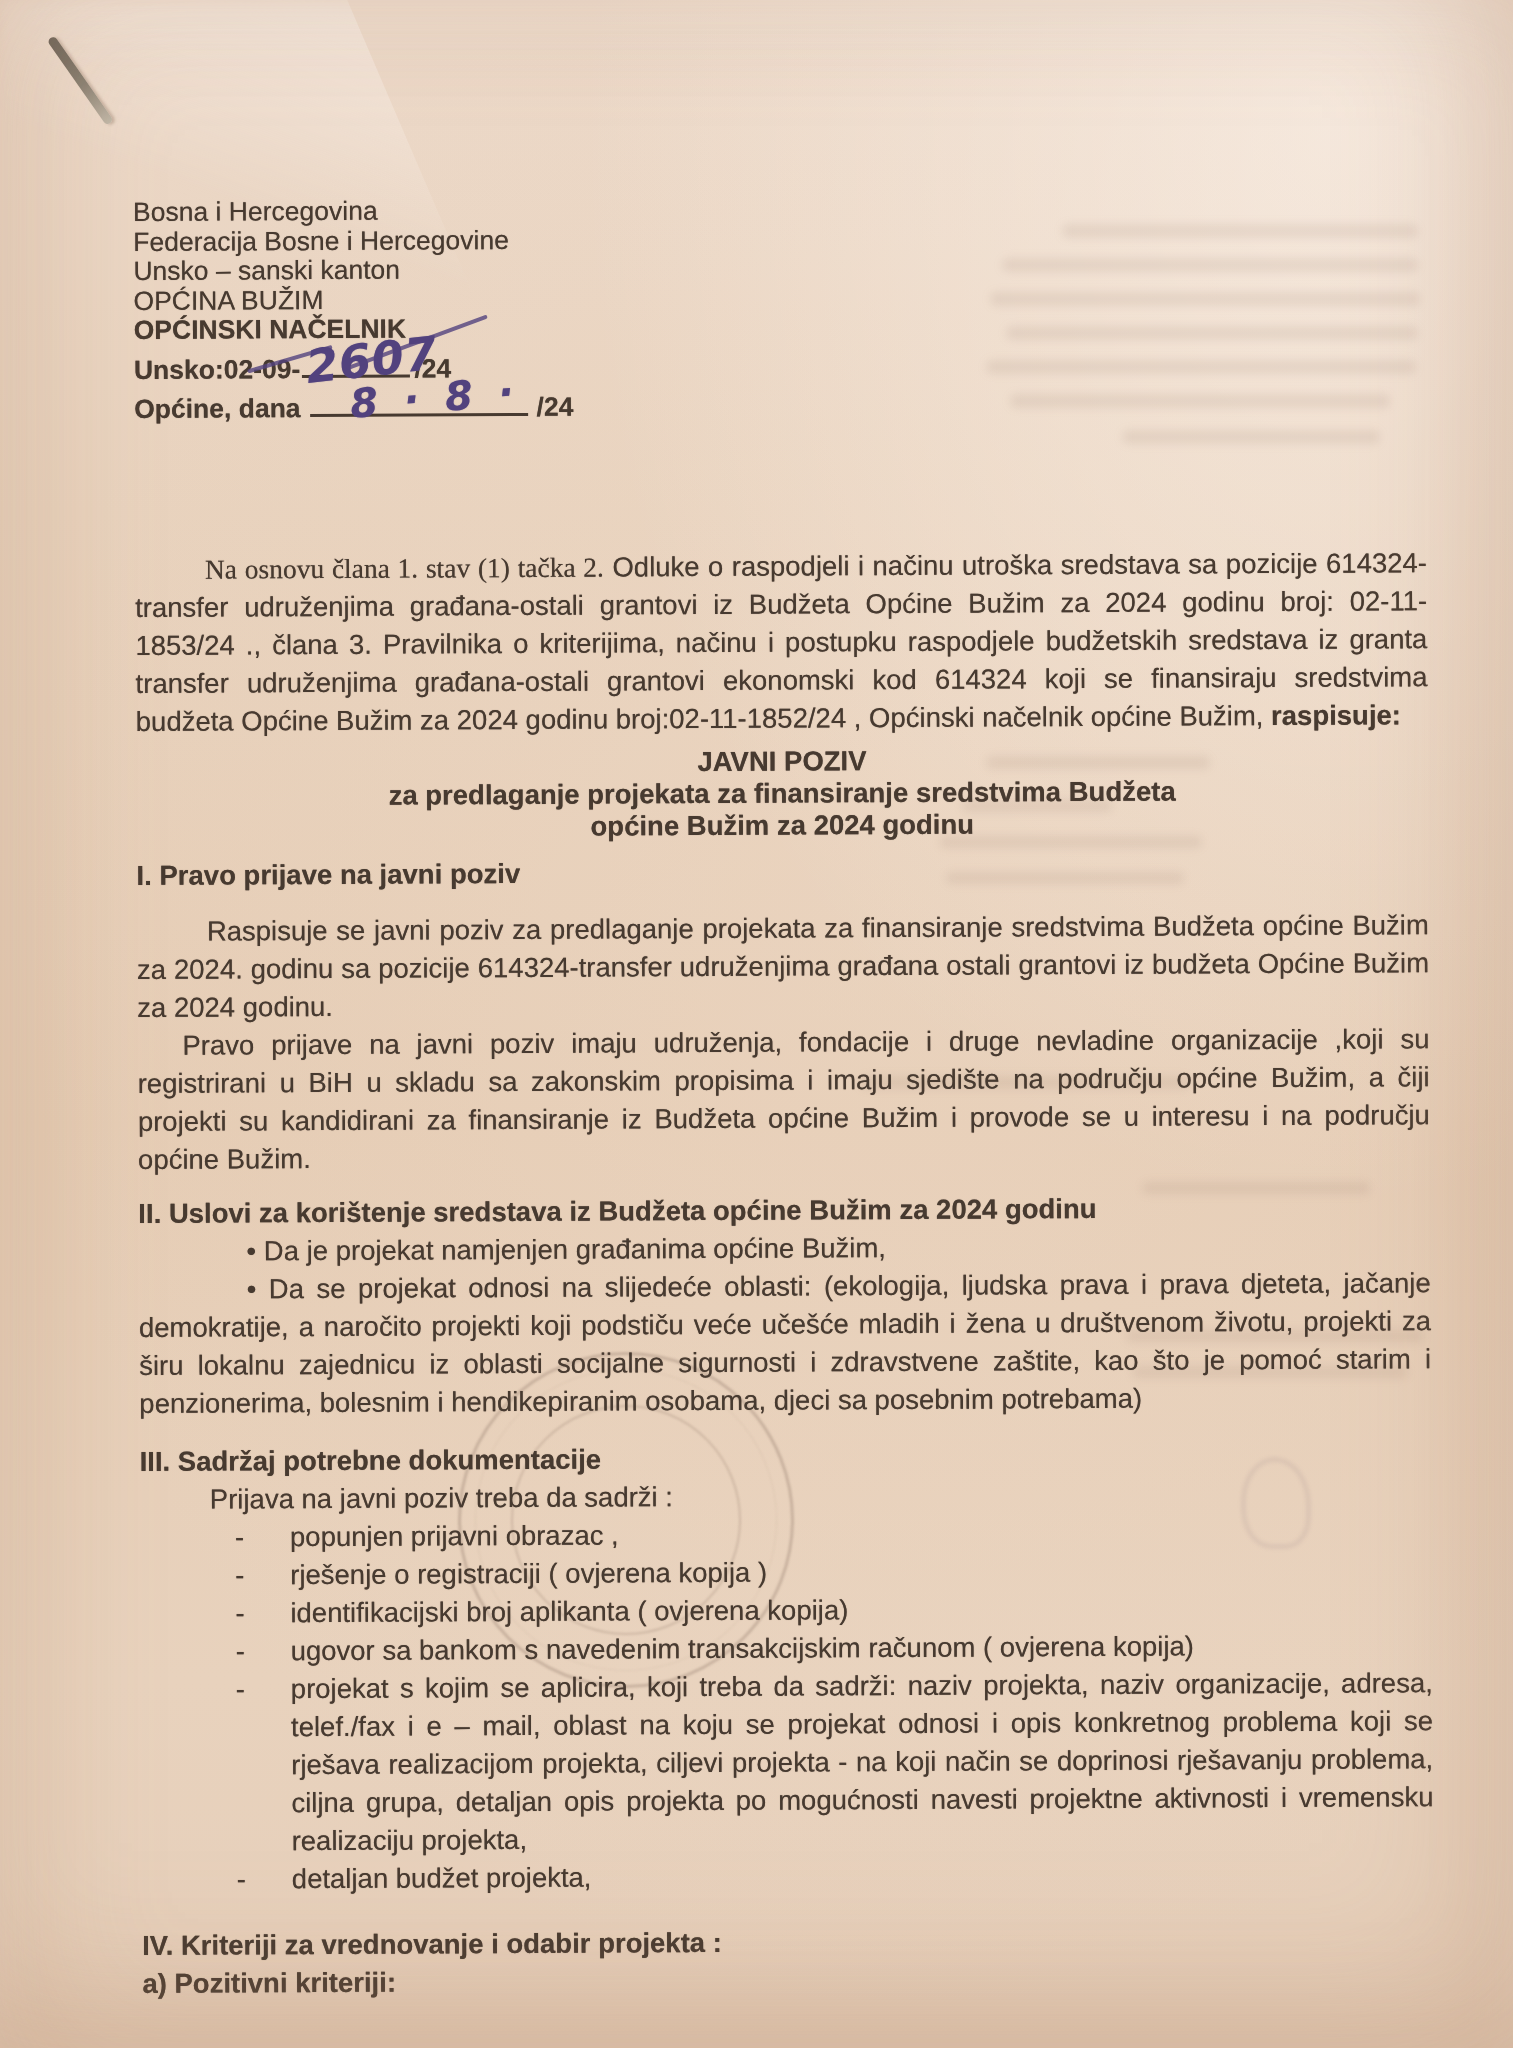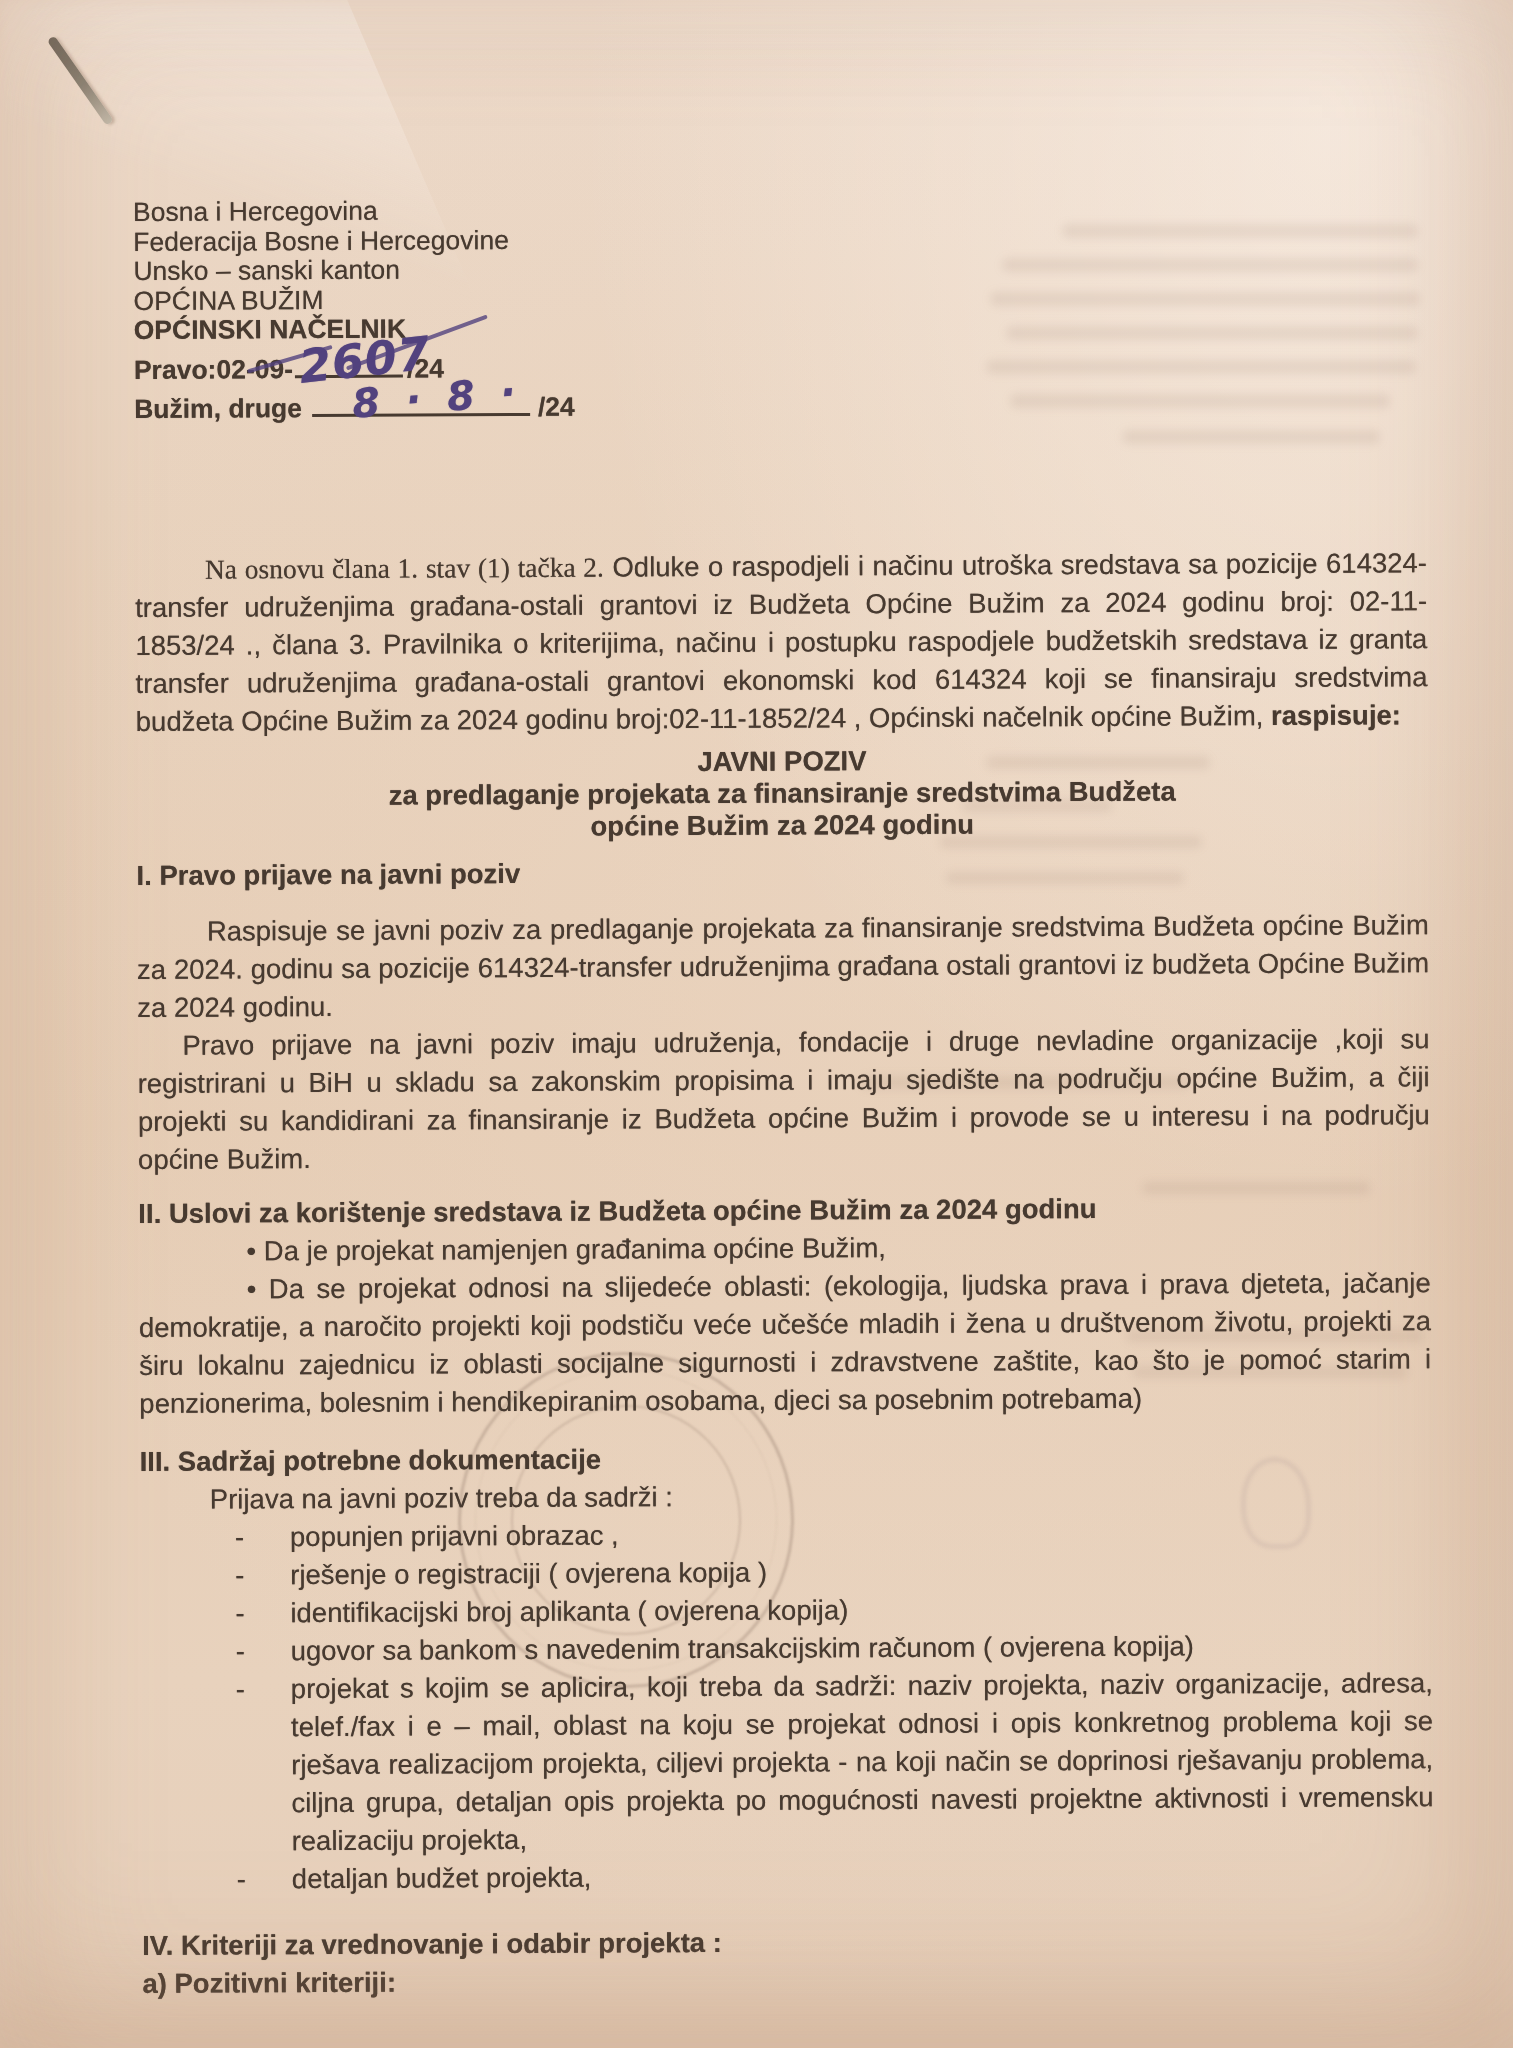--- a/index.html
+++ b/index.html
@@ -116,26 +116,26 @@
 
   <div class="content">
 
     <div class="hdr">
       <div>Bosna i Hercegovina</div>
       <div>Federacija Bosne i Hercegovine</div>
       <div>Unsko – sanski kanton</div>
       <div>OPĆINA BUŽIM</div>
       <div class="b">OPĆINSKI NAČELNIK</div>
       <div class="b line-rel">
-        <span>Pravo:02-</span><span>09</span><span>-</span><span class="slot slot-broj"><span class="pen pen-broj">2607</span></span><span>/24</span>
+        <span>Unsko:02-</span><span>09</span><span>-</span><span class="slot slot-broj"><span class="pen pen-broj">2607</span></span><span>/24</span>
         <span class="stroke stroke-04"></span>
         <span class="stroke stroke-num"></span>
       </div>
       <div class="b line-rel">
-        <span>Bužim, druge</span><span class="slot slot-date"><span class="pen pen-date">8 · 8 ·</span></span><span>/24</span>
+        <span>Općine, dana</span><span class="slot slot-date"><span class="pen pen-date">8 · 8 ·</span></span><span>/24</span>
       </div>
     </div>
 
     <p class="intro-p indent70" style="margin-bottom:0"><span class="serif">Na osnovu člana 1. stav (1) tačka 2.</span><span> Odluke o raspodjeli i načinu utroška sredstava sa pozicije 614324- transfer udruženjima građana-ostali grantovi iz Budžeta Općine Bužim za 2024 godinu broj: 02-11-1853/24 ., člana 3. Pravilnika o kriterijima, načinu i postupku raspodjele budžetskih sredstava iz granta transfer udruženjima građana-ostali grantovi ekonomski kod 614324 koji se finansiraju sredstvima budžeta Općine Bužim za 2024 godinu broj:02-11-1852/24 ,  Općinski načelnik općine Bužim, </span><span class="b">raspisuje:</span></p>
 
     <div class="title-block center">
       <div>JAVNI POZIV</div>
       <div>za predlaganje projekata za finansiranje sredstvima Budžeta</div>
       <div>općine  Bužim za 2024 godinu</div>
     </div>

